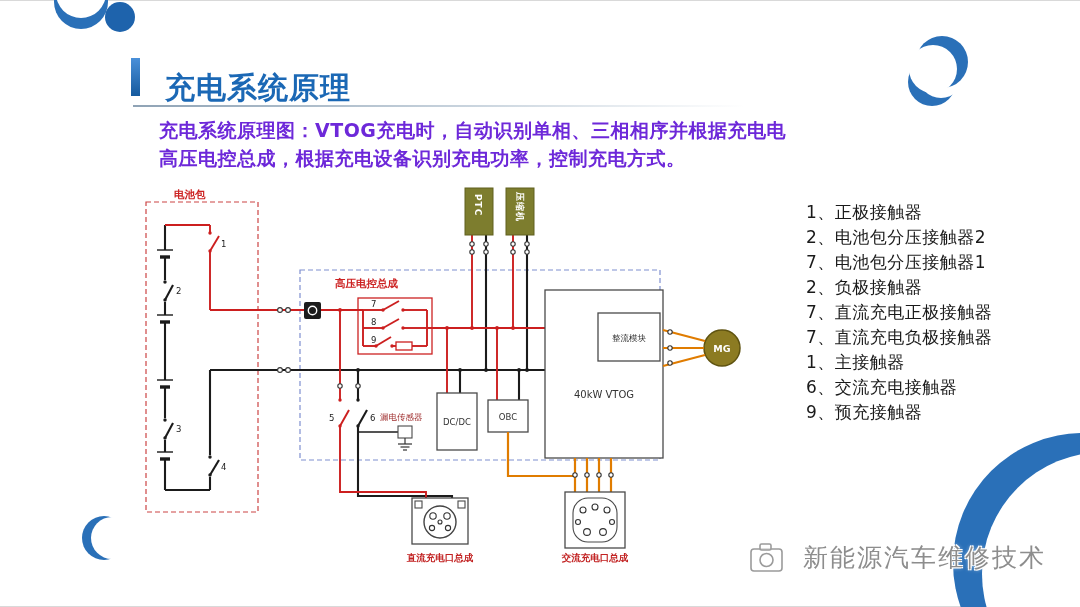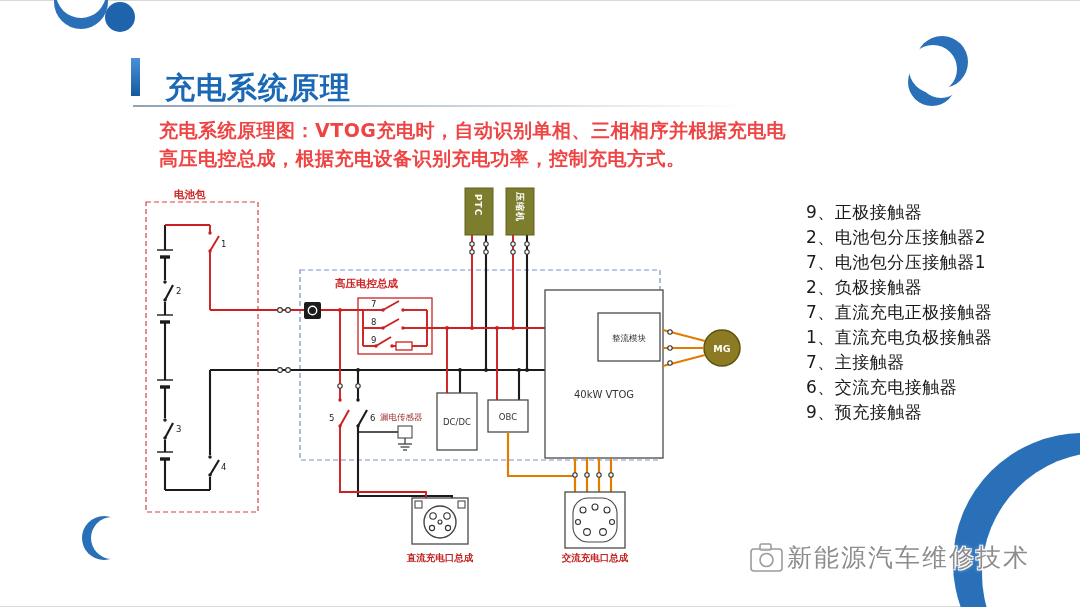--- a/index.html
+++ b/index.html
@@ -9,29 +9,29 @@
   .deco{position:absolute;left:0;top:0;z-index:0;pointer-events:none;}
 
   .title-bar{position:absolute;left:131px;top:58px;width:9px;height:38px;z-index:1;
              background:linear-gradient(#4a90d9,#155a9e);}
   .page-title{position:absolute;left:149px;top:52px;margin:16px;z-index:1;
               font-size:30px;font-weight:700;color:#1b68b5;letter-spacing:1px;}
   .title-rule{position:absolute;left:133px;top:105px;width:612px;height:2px;z-index:1;
               background:linear-gradient(to right,#8fa3b5,#c9d4de 55%,rgba(220,228,236,0));}
 
   .desc{position:absolute;left:159px;top:116px;margin:0;width:745px;z-index:1;
-        font-size:19px;line-height:28px;color:#ef4444;font-weight:600;letter-spacing:0.5px;}
+        font-size:19px;line-height:28px;color:#6d28d9;font-weight:600;letter-spacing:0.5px;}
   .desc b{font-weight:800;}
 
   .diagram{position:absolute;left:130px;top:180px;z-index:1;}
 
   .legend{position:absolute;left:806px;top:200px;z-index:1;}
   .legend-item{font-size:17px;line-height:25px;color:#1a1a1a;letter-spacing:0.5px;white-space:nowrap;}
 
-  .watermark{position:absolute;left:748px;top:540px;z-index:3;display:flex;align-items:center;gap:1px;}
+  .watermark{position:absolute;left:748px;top:540px;z-index:3;display:flex;align-items:center;gap:17px;}
   .wm-text{font-size:25px;color:#8d8d8d;letter-spacing:2px;white-space:nowrap;
            text-shadow:-1px -1px 0 #fff,1px -1px 0 #fff,-1px 1px 0 #fff,1px 1px 0 #fff,0 0 4px #fff;}
 
   
   .box-batt{fill:none;stroke:#cc4444;stroke-width:1.2;stroke-dasharray:5 3;}
   .box-hv{fill:none;stroke:#7f8fd0;stroke-width:1.2;stroke-dasharray:5 3;}
   .box-red{fill:none;stroke:#cc2222;stroke-width:1.3;}
   .box-w{fill:#fff;stroke:#4a4a4a;stroke-width:1.3;}
   .box-w3{fill:#fff;stroke:#4a4a4a;stroke-width:1.1;}
   .olive{fill:#7d7d2e;stroke:#60601f;stroke-width:1;}
@@ -294,27 +294,27 @@
       <text class="t-num" x="91" y="290">4</text>
       <text class="t-num" x="199" y="241">5</text>
       <text class="t-num" x="240" y="241">6</text>
       <text class="t-num" x="241" y="127">7</text>
       <text class="t-num" x="241" y="145">8</text>
       <text class="t-num" x="241" y="163">9</text>
     </g>
   </svg>
 
   <div class="legend">
-    <div class="legend-item">9、正极接触器</div>
+    <div class="legend-item">1、正极接触器</div>
     <div class="legend-item">2、电池包分压接触器2</div>
     <div class="legend-item">7、电池包分压接触器1</div>
     <div class="legend-item">2、负极接触器</div>
     <div class="legend-item">7、直流充电正极接触器</div>
-    <div class="legend-item">1、直流充电负极接触器</div>
-    <div class="legend-item">7、主接触器</div>
+    <div class="legend-item">7、直流充电负极接触器</div>
+    <div class="legend-item">1、主接触器</div>
     <div class="legend-item">6、交流充电接触器</div>
     <div class="legend-item">9、预充接触器</div>
   </div>
 
   <div class="watermark">
     <svg width="38" height="34" viewBox="0 0 38 34">
       <rect x="3" y="9" width="31" height="22" rx="3" fill="rgba(255,255,255,0.55)" stroke="#9b9b9b" stroke-width="1.6"></rect>
       <rect x="12" y="4" width="11" height="6" rx="1.5" fill="rgba(255,255,255,0.55)" stroke="#9b9b9b" stroke-width="1.6"></rect>
       <circle cx="18.5" cy="20" r="6.5" fill="none" stroke="#9b9b9b" stroke-width="1.6"></circle>
     </svg>

